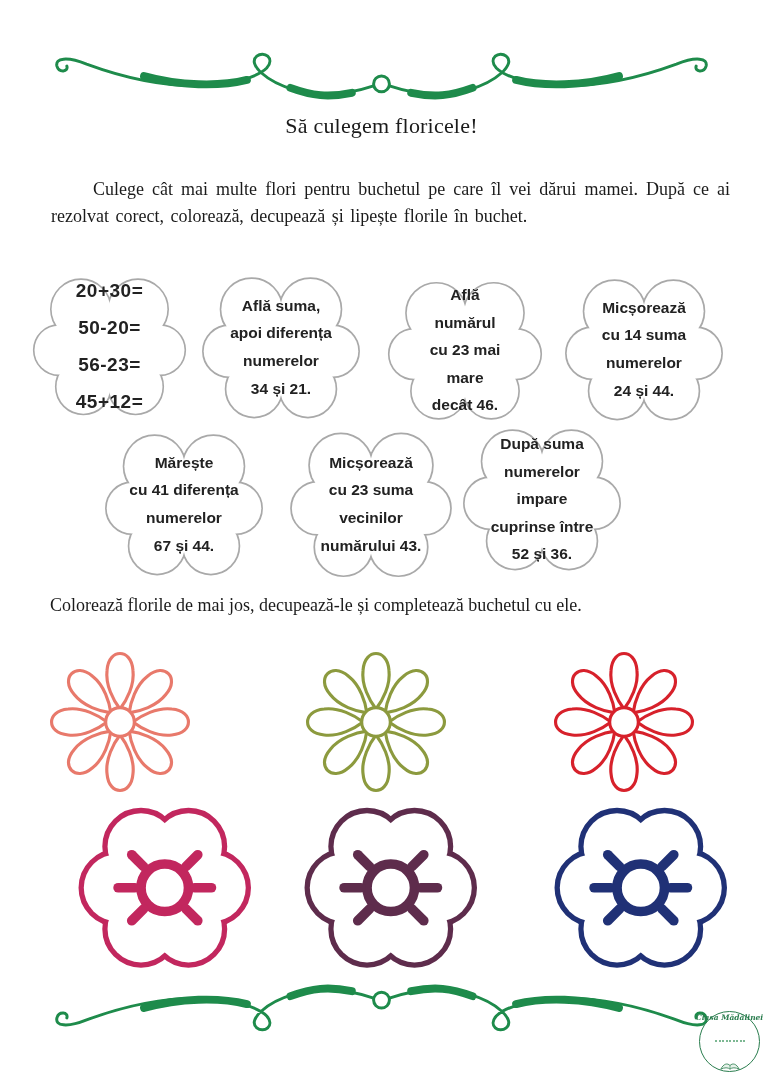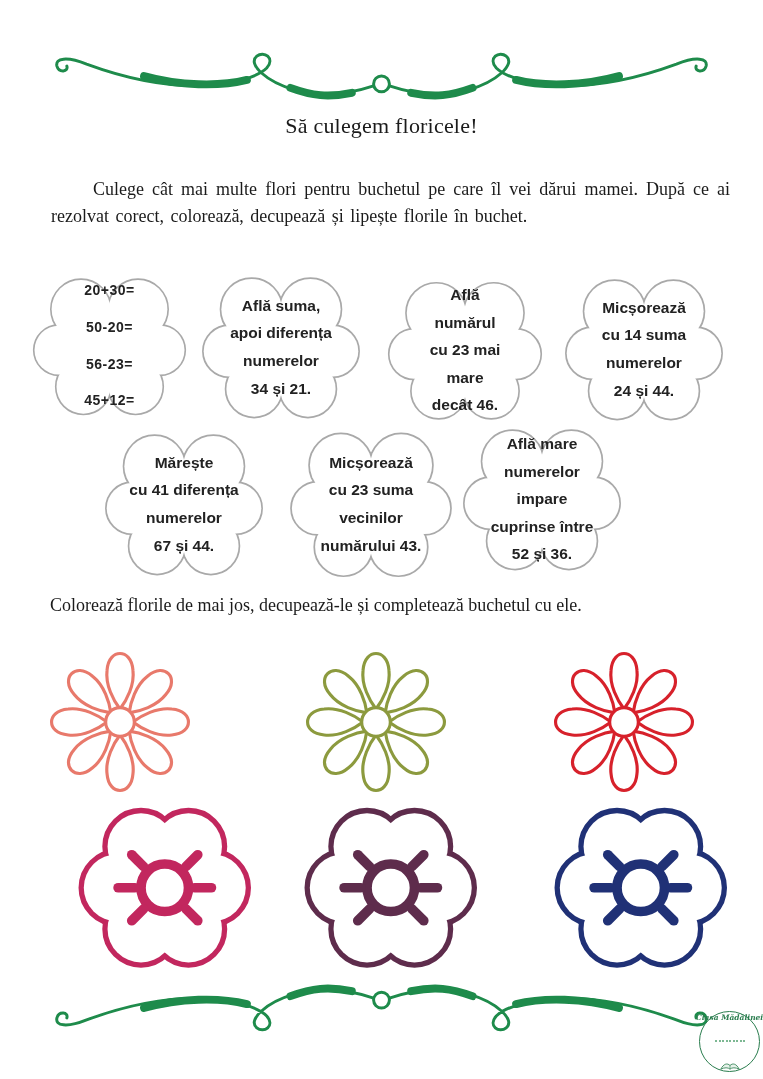--- a/index.html
+++ b/index.html
@@ -33,21 +33,21 @@
   .cloud{position:absolute;}
   .cloud svg.cloud-bg{position:absolute;inset:0;width:100%;height:100%;}
   .cloud-text{
     position:absolute;inset:10% 8%;
     display:flex;flex-direction:column;align-items:center;justify-content:center;
     text-align:center;
     font-family:"Liberation Sans", sans-serif;
     font-size:15.5px;font-weight:600;color:#222;
   }
   .cloud-text .bound-line{display:block;line-height:1.78;}
-  .cloud--numbers .cloud-text{font-size:14px;justify-content:space-between;}
+  .cloud--numbers .cloud-text{font-size:19px;}
   .cloud--numbers .cloud-text .bound-line{line-height:1.95;letter-spacing:.5px;}
   
   .flower{position:absolute;}
   .flower svg{display:block;width:100%;height:100%;}
   
   .logo{
     position:absolute;left:699px;top:1011px;width:61px;height:61px;
     border:1.5px solid #2a7d4e;border-radius:50%;background:#fff;
     display:flex;flex-direction:column;align-items:center;justify-content:center;
     gap:18px;box-sizing:border-box;
@@ -226,21 +226,21 @@
         <span class="bound-line">cu 23 suma</span>
         <span class="bound-line">vecinilor</span>
         <span class="bound-line">numărului 43.</span>
       </div>
   </div>
   <div class="cloud" style="left:458px;top:414px;width:168px;height:170px;">
     <svg class="cloud-bg" viewBox="0 0 200 200" stroke="#a9a9a9">
         <use href="#cloudShape"></use>
       </svg>
     <div class="cloud-text">
-        <span class="bound-line">Află mare</span>
+        <span class="bound-line">După suma</span>
         <span class="bound-line">numerelor</span>
         <span class="bound-line">impare</span>
         <span class="bound-line">cuprinse între</span>
         <span class="bound-line">52 și 36.</span>
       </div>
   </div>
 
   <p class="instruction2">Colorează florile de mai jos, decupează-le și completează buchetul cu ele.</p>
 
   <div class="flower" style="left:46px;top:648px;width:148px;height:148px;">

